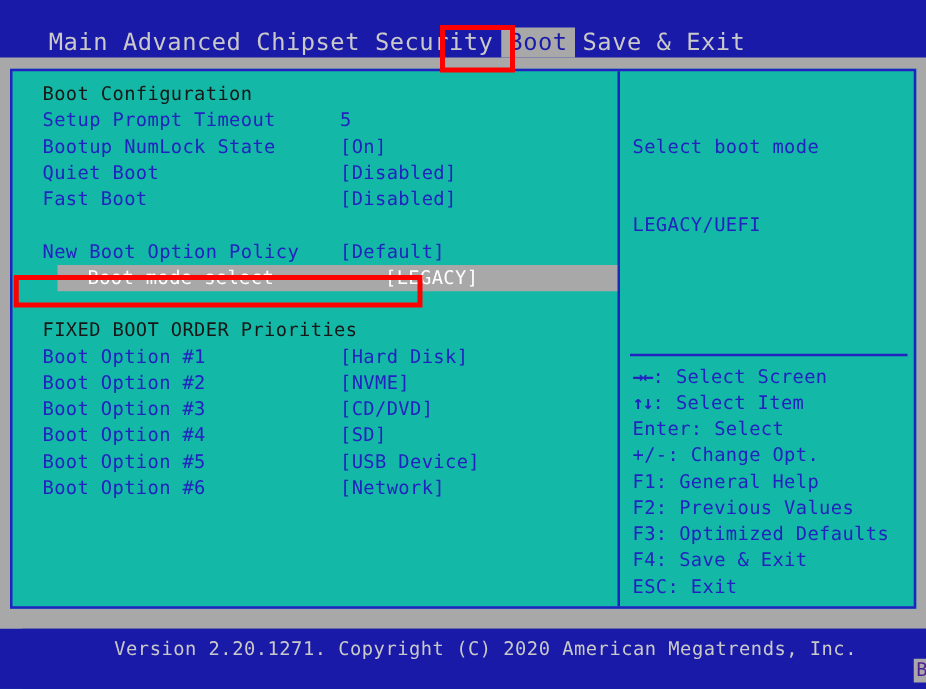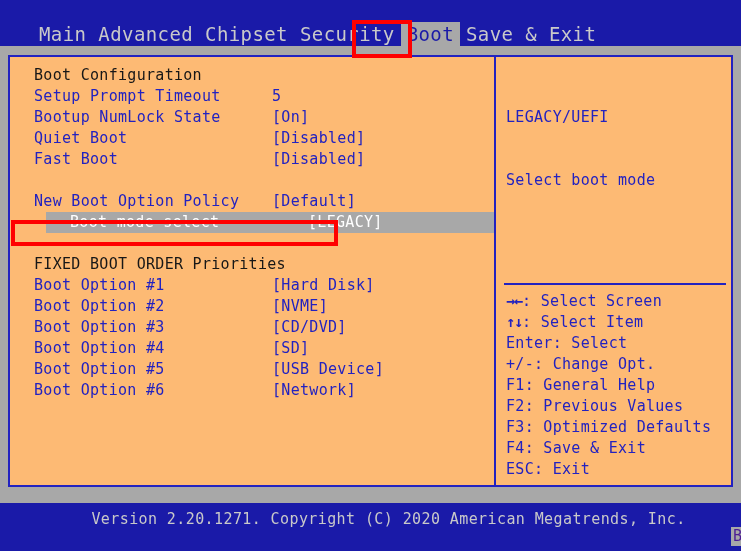--- a/index.html
+++ b/index.html
@@ -66,21 +66,21 @@
   }
 
   
   #panels {
     position: absolute;
     left: 8px; top: 9px;
     width: 725px;
     height: 432px;
     border: 2px solid #2222c0;
     box-sizing: border-box;
-    background: #fdba74;
+    background: #14b8a6;
   }
   #left-panel {
     position: absolute;
     left: 0; top: 0;
     width: 486px;
     height: 100%;
     border-right: 2px solid #2222c0;
     box-sizing: border-box;
     overflow: hidden;
   }
@@ -240,22 +240,22 @@
           <div class="row"><span class="label">Boot Option #2</span><span class="value">[NVME]</span></div>
           <div class="row"><span class="label">Boot Option #3</span><span class="value">[CD/DVD]</span></div>
           <div class="row"><span class="label">Boot Option #4</span><span class="value">[SD]</span></div>
           <div class="row"><span class="label">Boot Option #5</span><span class="value">[USB Device]</span></div>
           <div class="row"><span class="label">Boot Option #6</span><span class="value">[Network]</span></div>
         </div>
     </div>
 
     <div id="right-panel">
       <div class="help-text">
+        <div>Select boot mode</div>
         <div>LEGACY/UEFI</div>
-        <div>Select boot mode</div>
       </div>
       <div id="help-divider"></div>
       <div id="nav-keys"><div class="nav-line"><span class="glyph">→←</span><span>: Select Screen</span></div><div class="nav-line"><span class="glyph">↑↓</span><span>: Select Item</span></div><div class="nav-line"><span>Enter: Select</span></div><div class="nav-line"><span>+/-: Change Opt.</span></div><div class="nav-line"><span>F1: General Help</span></div><div class="nav-line"><span>F2: Previous Values</span></div><div class="nav-line"><span>F3: Optimized Defaults</span></div><div class="nav-line"><span>F4: Save &amp; Exit</span></div><div class="nav-line"><span>ESC: Exit</span></div></div>
     </div>
 
   </div>
 </div>
 
 <div id="footer">
   <div id="footer-text">Version 2.20.1271. Copyright (C) 2020 American Megatrends, Inc.</div>

